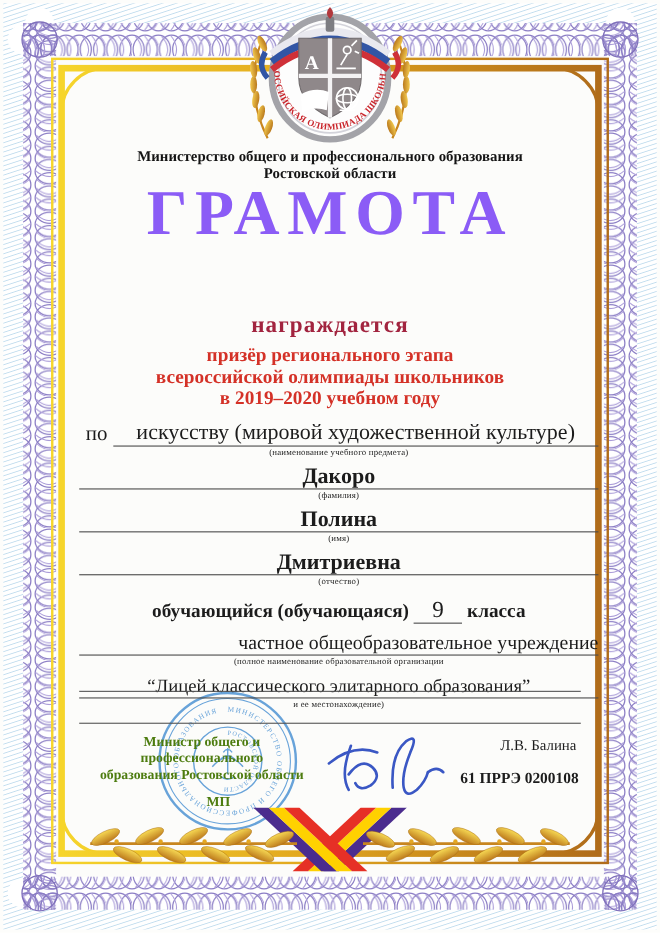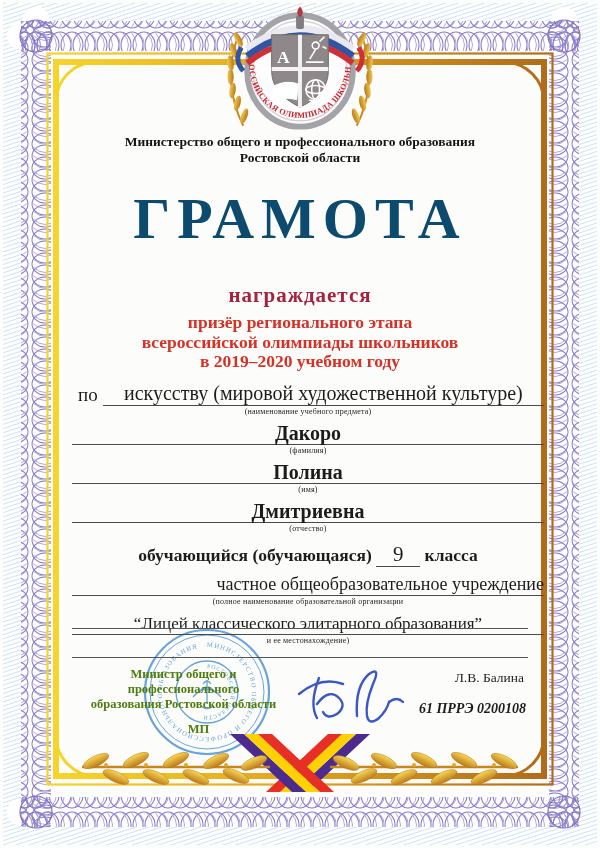--- a/index.html
+++ b/index.html
@@ -7,21 +7,21 @@
         background:#fdfdfb;font-family:"Liberation Serif",serif;color:#1c1c1c;}
   .layer{position:absolute;left:0;top:0;}
   .border-art{z-index:1;}
   .emblem{position:absolute;left:212px;top:5px;z-index:2;}
   .stamp{position:absolute;left:141px;top:626px;z-index:2;}
   .signature{position:absolute;left:291px;top:660px;z-index:3;}
   .bottom-decor{position:absolute;left:80px;top:734px;z-index:2;}
 
   .txt{position:absolute;left:72px;right:72px;text-align:center;z-index:3;}
   .ministry-header{top:134px;font-size:13.5px;font-weight:bold;line-height:16px;color:#141414;}
-  .cert-title{top:185px;font-size:58px;font-weight:bold;letter-spacing:7px;color:#0c4a6e;}
+  .cert-title{top:160px;font-size:58px;font-weight:bold;letter-spacing:7px;color:#8b5cf6;}
   .award-label{top:283px;font-size:21px;font-weight:bold;color:#a2243f;letter-spacing:1px;}
   .award-lines{top:313px;font-size:17.5px;font-weight:bold;color:#d43127;line-height:19.5px;}
 
   .fields{position:absolute;left:72px;right:56px;top:381px;z-index:3;}
   .subject-row{display:flex;align-items:flex-end;}
   .subject-prefix{font-size:19px;line-height:23px;padding:0 5px 0 6px;}
   .ucell{flex:1;border-bottom:1.4px solid #4a4a4a;text-align:center;}
   .subject-value{font-size:20px;line-height:24px;}
   .cap{text-align:center;font-size:8px;line-height:11px;letter-spacing:0.2px;color:#222;}
   .name-row{border-bottom:1.4px solid #4a4a4a;text-align:center;
@@ -32,21 +32,21 @@
   .org-row1{border-bottom:1.4px solid #4a4a4a;text-align:right;font-size:18px;line-height:21px;margin-top:7px;}
   .org-row2{border-bottom:1.4px solid #4a4a4a;text-align:center;font-size:17px;line-height:21px;margin-top:6px;}
   .blank-line{position:absolute;left:72px;right:72px;border-top:1.3px solid #555;z-index:3;}
   .blank-1{top:628px;}
   .blank-2{top:657px;}
 
   .minister-block{position:absolute;left:86px;top:667px;width:195px;z-index:3;
                   font-size:12.5px;font-weight:bold;line-height:15px;text-align:center;color:#4d7c0f;}
   .mp-mark{margin-top:10px;margin-left:30px;font-size:12.5px;}
   .signer-name{position:absolute;right:76px;top:670px;z-index:3;font-size:13.5px;text-align:left;}
-  .cert-number{position:absolute;right:74px;top:701px;z-index:3;font-size:14px;font-weight:bold;font-style:italic;}
+  .cert-number{position:absolute;right:74px;top:701px;z-index:3;font-size:14px;font-weight:bold;}
 </style>
 </head>
 <body>
 
 <div class="page">
 
   <svg class="layer border-art" width="600" height="848" viewBox="0 0 600 848" aria-hidden="true">
     <defs>
       <pattern id="hatch" width="4" height="4" patternUnits="userSpaceOnUse" patternTransform="rotate(72)">
         <rect width="4" height="4" fill="#ffffff"></rect>

